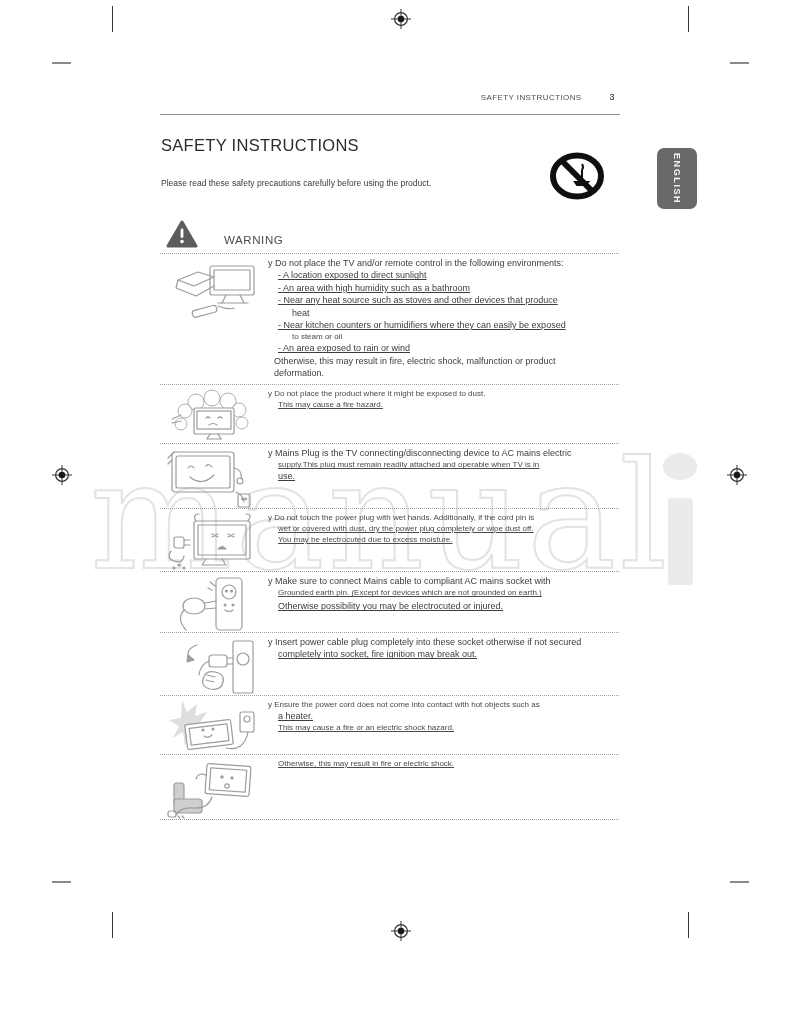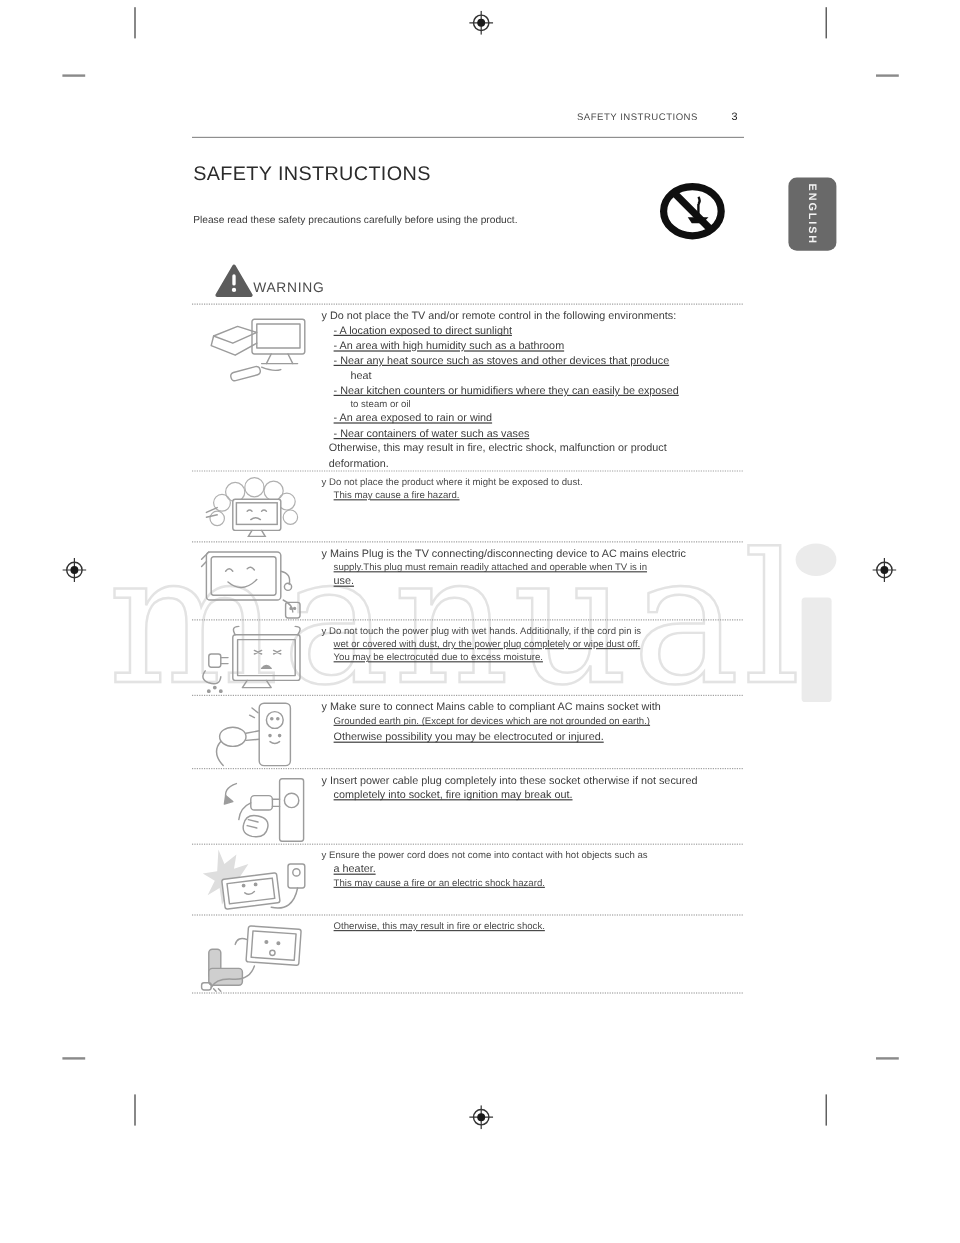--- a/index.html
+++ b/index.html
@@ -23,21 +23,21 @@
   .no-icon { position:absolute; left:548px; top:151px; }
   
   .lang-tab { position:absolute; left:657px; top:148px; width:40px; height:61px;
     background:#696969; border-radius:7px; display:flex; align-items:center; justify-content:center; }
   .lang-tab span { writing-mode:vertical-rl; font-size:9px; font-weight:bold; letter-spacing:1.6px; color:#f4f4f4; }
   
   .wm-svg { position:absolute; left:90px; top:430px; }
   .wm-i-dot { position:absolute; left:663px; top:453px; width:34px; height:27px; border-radius:50%; background:#ebebeb; }
   .wm-i-stem { position:absolute; left:668px; top:498px; width:25px; height:87px; border-radius:3px; background:#ebebeb; }
   
-  .warning-head { position:absolute; left:179px; top:220px; display:flex; align-items:flex-end; gap:0; }
+  .warning-head { position:absolute; left:166px; top:220px; display:flex; align-items:flex-end; gap:26px; }
   .warning-label { font-size:11.5px; color:#4c4c4c; letter-spacing:.6px; padding-bottom:2px; }
   
   .wlist { position:absolute; left:160px; top:253px; width:459px; }
   .item { display:flex; border-top:1px dotted #a0a0a0; }
   .item:last-child { border-bottom:1px dotted #a0a0a0; }
   .fig { flex:0 0 108px; display:flex; justify-content:center; align-items:flex-start; padding-top:4px; }
   .txt { padding-top:3px; flex:1; }
   .ln { color:#3d3d3d; }
   .m { font-size:9px; line-height:12.4px; }
   .s { font-size:8px; line-height:11px; color:#4a4a4a; }
@@ -152,21 +152,20 @@
       </div>
       <div class="txt">
         <div class="ln m i0">y Do not place the TV and/or remote control in the following environments:</div>
         <div class="ln m i1">- A location exposed to direct sunlight</div>
         <div class="ln m i1">- An area with high humidity such as a bathroom</div>
         <div class="ln m i1">- Near any heat source such as stoves and other devices that produce</div>
         <div class="ln m i2">heat</div>
         <div class="ln m i1">- Near kitchen counters or humidifiers where they can easily be exposed</div>
         <div class="ln s i2">to steam or oil</div>
         <div class="ln m i1">- An area exposed to rain or wind</div>
-        <div class="ln m i1">- Near containers of water such as vases</div>
         <div class="ln m io">Otherwise, this may result in fire, electric shock, malfunction or product</div>
         <div class="ln m io">deformation.</div>
       </div>
     </div>
 
     <div class="item" style="min-height:58px">
       <div class="fig">
         <svg width="90" height="54" viewBox="0 0 90 54">
           <g stroke="#b0b0b0" stroke-width="1" fill="none">
             <circle cx="16" cy="22" r="7"></circle>

